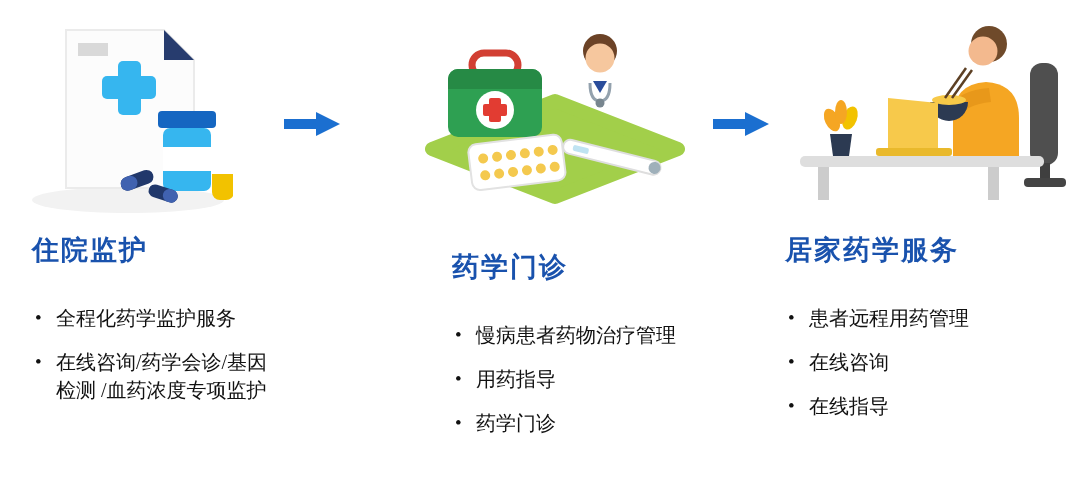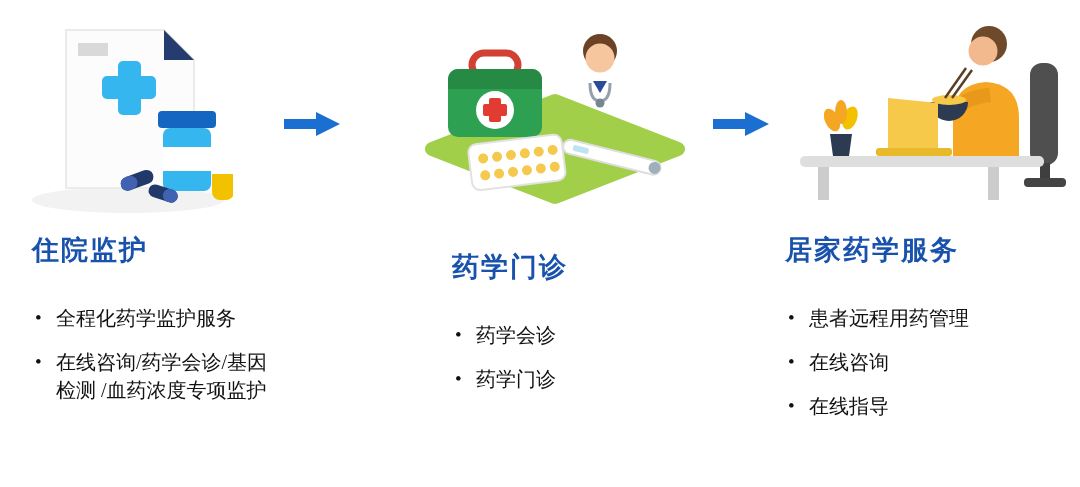--- a/index.html
+++ b/index.html
@@ -184,21 +184,22 @@
     <h2 class="title">住院监护</h2>
     <ul class="items">
       <li class="item">全程化药学监护服务</li>
       <li class="item">在线咨询/药学会诊/基因检测 /血药浓度专项监护</li>
     </ul>
   </section>
 
   <section class="col col2">
     <h2 class="title">药学门诊</h2>
     <ul class="items">
-      <li class="item">药学会诊</li>
+      <li class="item">慢病患者药物治疗管理</li>
+      <li class="item">用药指导</li>
       <li class="item">药学门诊</li>
     </ul>
   </section>
 
   <section class="col col3">
     <h2 class="title">居家药学服务</h2>
     <ul class="items">
       <li class="item">患者远程用药管理</li>
       <li class="item">在线咨询</li>
       <li class="item">在线指导</li>

